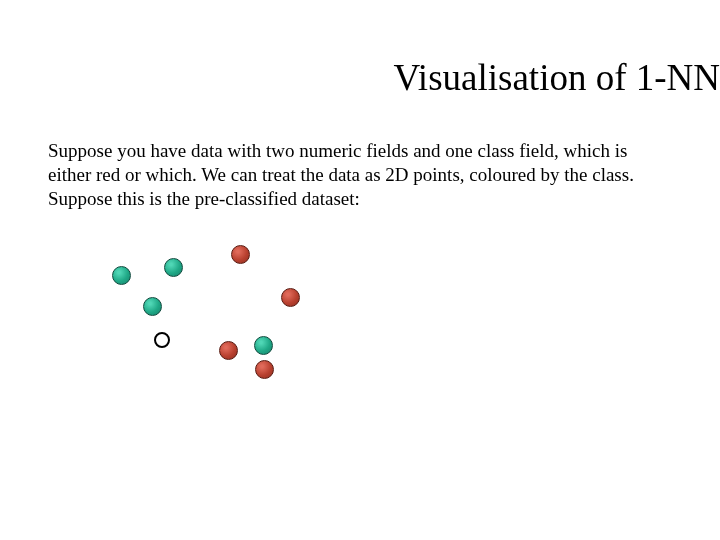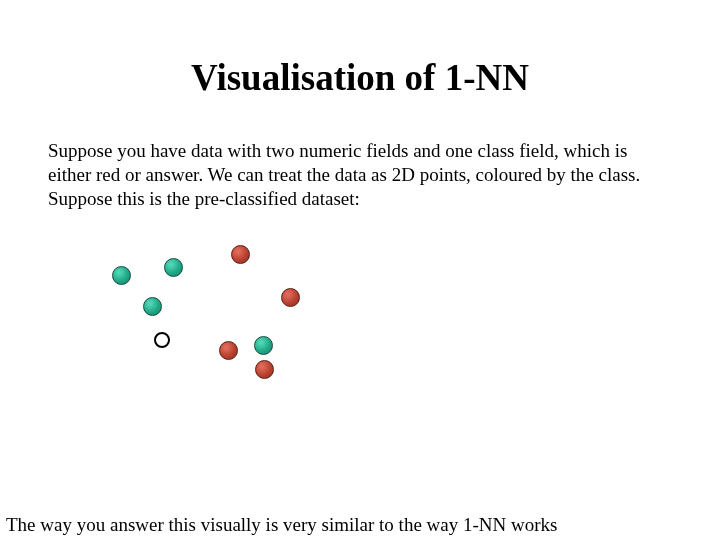--- a/index.html
+++ b/index.html
@@ -12,23 +12,23 @@
     color: #000000;
     position: relative;
     overflow: hidden;
   }
   .slide {
     width: 720px;
     height: 540px;
     position: relative;
   }
   .title {
-    text-align: center;
+    text-align: right;
     font-size: 37px;
-    font-weight: bold;
+    font-weight: normal;
     margin-top: 56px;
     margin-bottom: 0;
   }
   .body-text {
     font-size: 19px;
     line-height: 1.25;
     margin: 40px 48px 0 48px;
   }
   .italic { }
   .plot-area {
@@ -69,30 +69,29 @@
   }
 </style>
 </head>
 <body>
 
 <div class="slide">
 
   <h1 class="title">Visualisation of 1-NN</h1>
 
   <p class="body-text">
-    <span>Suppose you have data with two numeric fields and one class field, which is either </span><span class="italic">red</span><span> or </span><span class="italic">answer</span><span>. We can treat the data as 2D points, coloured by the class. Suppose this is the pre-classified dataset:</span>
+    <span>Suppose you have data with two numeric fields and one class field, which is either </span><span class="italic">red</span><span> or </span><span class="italic">which</span><span>. We can treat the data as 2D points, coloured by the class. Suppose this is the pre-classified dataset:</span>
   </p>
 
   <div class="plot-area">
     <div class="dot green" style="left:12px; top:38px;"></div>
     <div class="dot green" style="left:64px; top:30px;"></div>
     <div class="dot green" style="left:43px; top:69px;"></div>
     <div class="dot red" style="left:131px; top:17px;"></div>
     <div class="dot red" style="left:181px; top:60px;"></div>
     <div class="ring" style="left:54px; top:104px;"></div>
     <div class="dot green" style="left:154px; top:108px;"></div>
     <div class="dot red" style="left:119px; top:113px;"></div>
     <div class="dot red" style="left:155px; top:132px;"></div>
   </div>
 
-  <div class="bottom-text">The way you answer this visually is very similar to the way 1-NN works</div>
 
 </div>
 
 </body></html>

